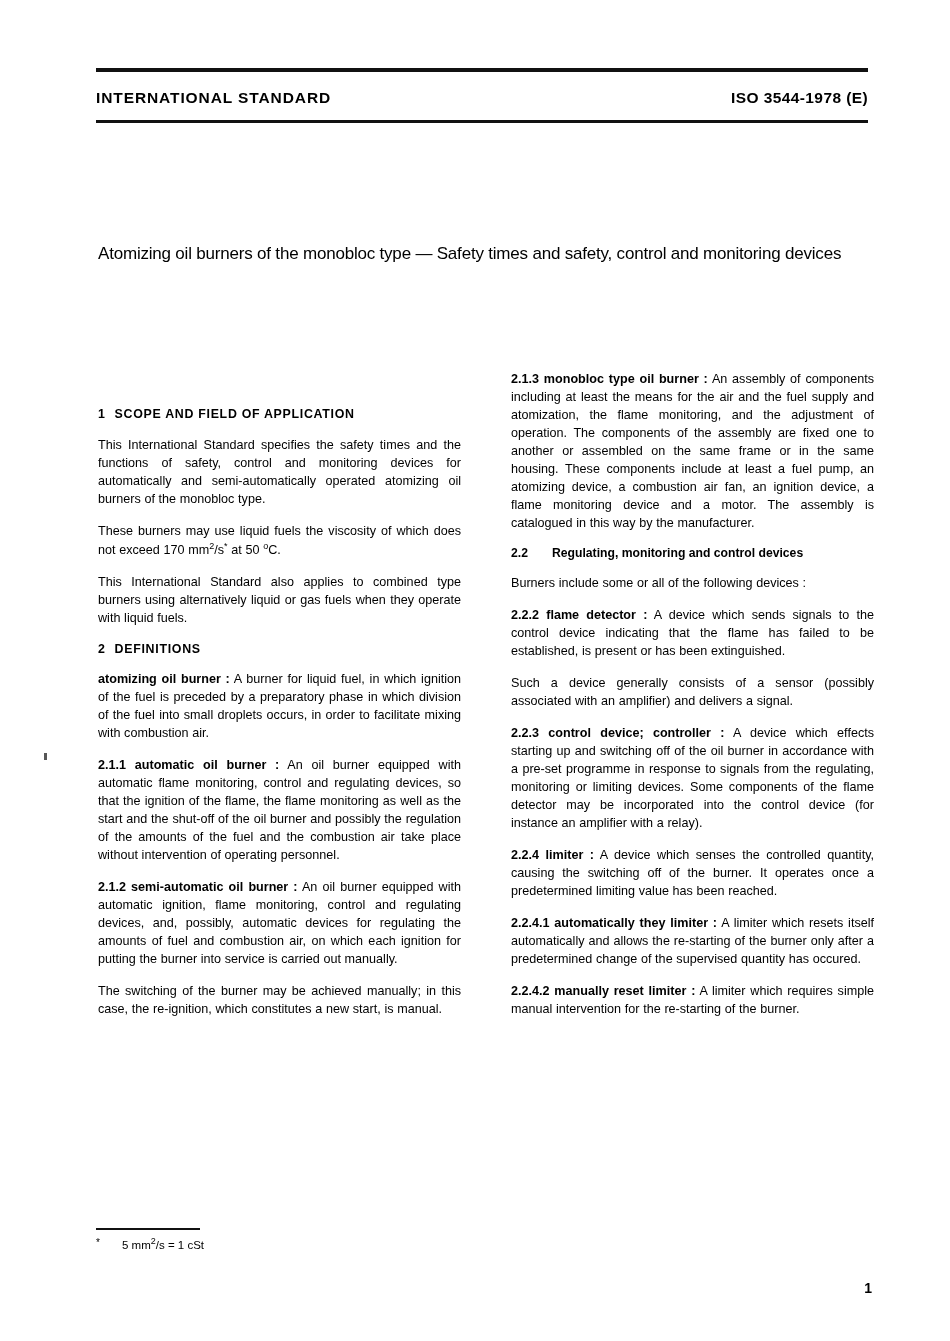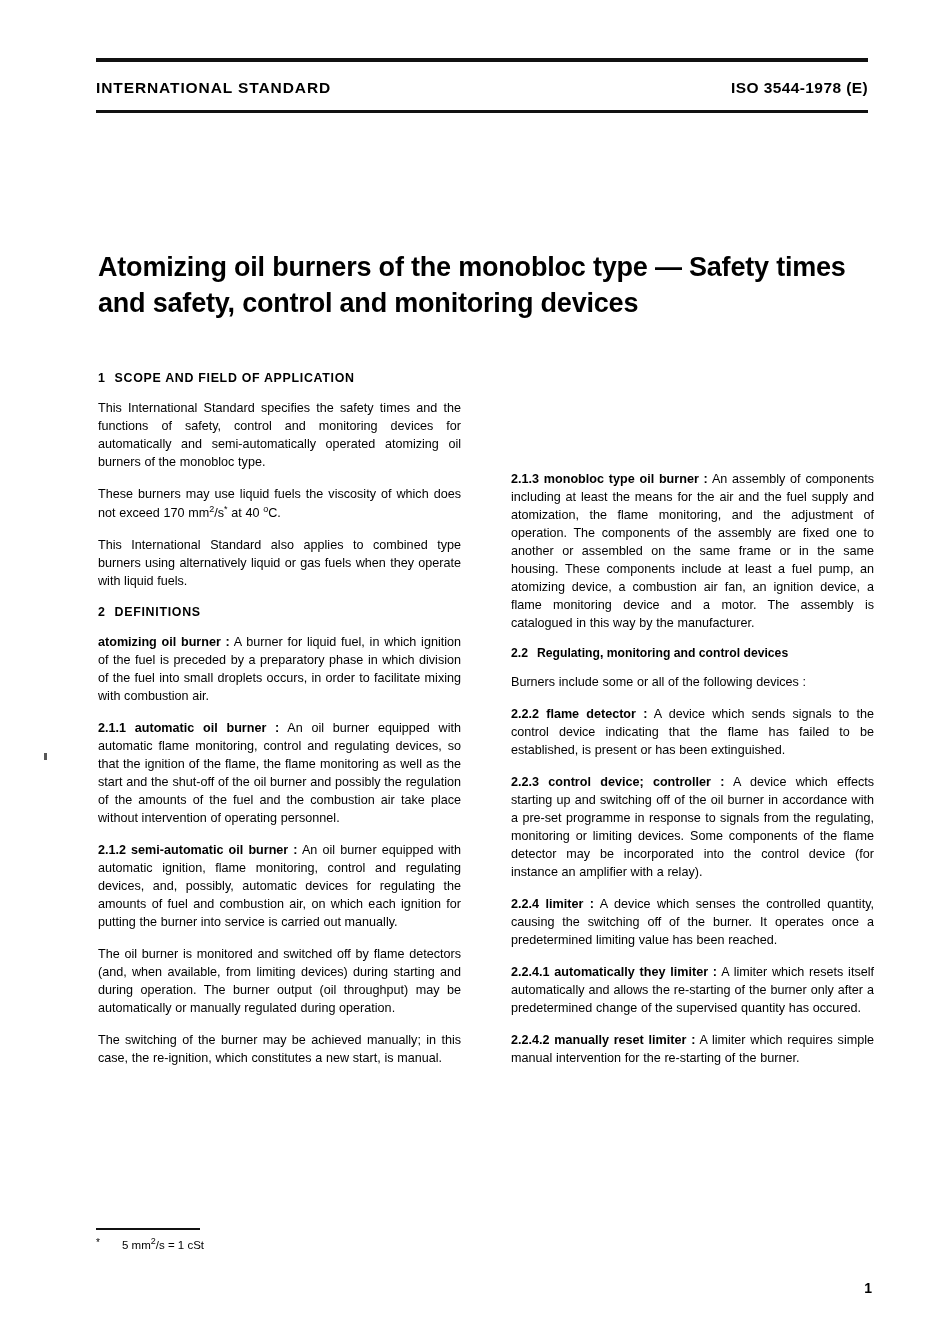--- a/index.html
+++ b/index.html
@@ -18,21 +18,21 @@
     margin: 0 auto;
     background: #ffffff;
     overflow: hidden;
     box-sizing: border-box;
   }
 
   
   .header {
     position: absolute;
     left: 96px;
-    top: 58px;
+    top: 68px;
     width: 772px;
   }
   .rule-thick {
     height: 4px;
     background: #111111;
     width: 100%;
   }
   .rule-thin {
     height: 3px;
     background: #111111;
@@ -53,22 +53,22 @@
   .header-right {
     letter-spacing: 0.4px;
   }
 
   
   .doc-title {
     position: absolute;
     left: 98px;
     top: 232px;
     width: 790px;
-    font-size: 27px;
-    font-weight: bold;
+    font-size: 17px;
+    font-weight: normal;
     line-height: 1.32;
     letter-spacing: -0.2px;
   }
 
   
   .columns {
     position: absolute;
     left: 98px;
     top: 370px;
     width: 780px;
@@ -90,21 +90,21 @@
   h2.sec-head .num {
     margin-right: 9px;
   }
   h3.subsec-head {
     font-size: 12.2px;
     font-weight: bold;
     margin: 0 0 12px 0;
     line-height: 1.3;
   }
   h3.subsec-head .num {
-    margin-right: 9px;
+    margin-right: 24px;
   }
   p.body {
     font-size: 12.6px;
     line-height: 1.43;
     margin: 0 4px 14px 0;
     text-align: justify;
     text-justify: inter-word;
     word-spacing: 0.2px;
   }
   p.body:last-child { margin-bottom: 0; }
@@ -182,54 +182,54 @@
   <div class="columns">
 
     <div class="col">
 
       <h2 class="sec-head">
         <span class="num">1</span><span>SCOPE AND FIELD OF APPLICATION</span>
       </h2>
 
       <p class="body">This International Standard specifies the safety times and the functions of safety, control and monitoring devices for automatically and semi-automatically operated atomizing oil burners of the monobloc type.</p>
 
-      <p class="body"><span>These burners may use liquid fuels the viscosity of which does not exceed 170 mm</span><span class="sup2">2</span><span>/s</span><sup class="fn">*</sup><span> at 40 </span><span class="deg">o</span><span>C.</span></p>
+      <p class="body"><span>These burners may use liquid fuels the viscosity of which does not exceed 170 mm</span><span class="sup2">2</span><span>/s</span><sup class="fn">*</sup><span> at 50 </span><span class="deg">o</span><span>C.</span></p>
 
       <p class="body gap-lg">This International Standard also applies to combined type burners using alternatively liquid or gas fuels when they operate with liquid fuels.</p>
 
       <h2 class="sec-head">
         <span class="num">2</span><span>DEFINITIONS</span>
       </h2>
 
 
       <p class="body"><span class="term">atomizing oil burner :</span><span> A burner for liquid fuel, in which ignition of the fuel is preceded by a preparatory phase in which division of the fuel into small droplets occurs, in order to facilitate mixing with combustion air.</span></p>
 
       <p class="body"><span class="term">2.1.1   automatic oil burner :</span><span> An oil burner equipped with automatic flame monitoring, control and regulating devices, so that the ignition of the flame, the flame monitoring as well as the start and the shut-off of the oil burner and possibly the regulation of the amounts of the fuel and the combustion air take place without intervention of operating personnel.</span></p>
 
       <p class="body"><span class="term">2.1.2   semi-automatic oil burner :</span><span> An oil burner equipped with automatic ignition, flame monitoring, control and regulating devices, and, possibly, automatic devices for regulating the amounts of fuel and combustion air, on which each ignition for putting the burner into service is carried out manually.</span></p>
 
-      <p class="body">The oil burner is monitored and switched off by flame detectors (and, when available, from limiting devices) during starting and during operation. The burner output (oil throughput) may be automatically or manually regulated during operation.</p>
 
       <p class="body">The switching of the burner may be achieved manually; in this case, the re-ignition, which constitutes a new start, is manual.</p>
 
     </div>
 
     <div class="col">
 
       <p class="body gap-lg"><span class="term">2.1.3   monobloc type oil burner :</span><span> An assembly of components including at least the means for the air and the fuel supply and atomization, the flame monitoring, and the adjustment of operation. The components of the assembly are fixed one to another or assembled on the same frame or in the same housing. These components include at least a fuel pump, an atomizing device, a combustion air fan, an ignition device, a flame monitoring device and a motor. The assembly is catalogued in this way by the manufacturer.</span></p>
 
       <h3 class="subsec-head">
         <span class="num">2.2</span><span>Regulating, monitoring and control devices</span>
       </h3>
 
       <p class="body gap-lg">Burners include some or all of the following devices :</p>
 
 
       <p class="body"><span class="term">2.2.2   flame detector :</span><span> A device which sends signals to the control device indicating that the flame has failed to be established, is present or has been extinguished.</span></p>
 
+      <p class="body gap-lg">Such a device generally consists of a sensor (possibly associated with an amplifier) and delivers a signal.</p>
 
       <p class="body gap-lg"><span class="term">2.2.3   control device; controller :</span><span> A device which effects starting up and switching off of the oil burner in accordance with a pre-set programme in response to signals from the regulating, monitoring or limiting devices. Some components of the flame detector may be incorporated into the control device (for instance an amplifier with a relay).</span></p>
 
       <p class="body gap-lg"><span class="term">2.2.4   limiter :</span><span> A device which senses the controlled quantity, causing the switching off of the burner. It operates once a predetermined limiting value has been reached.</span></p>
 
       <p class="body gap-lg"><span class="term">2.2.4.1   automatically they limiter :</span><span> A limiter which resets itself automatically and allows the re-starting of the burner only after a predetermined change of the supervised quantity has occured.</span></p>
 
       <p class="body"><span class="term">2.2.4.2   manually reset limiter :</span><span> A limiter which requires simple manual intervention for the re-starting of the burner.</span></p>
 
     </div>

